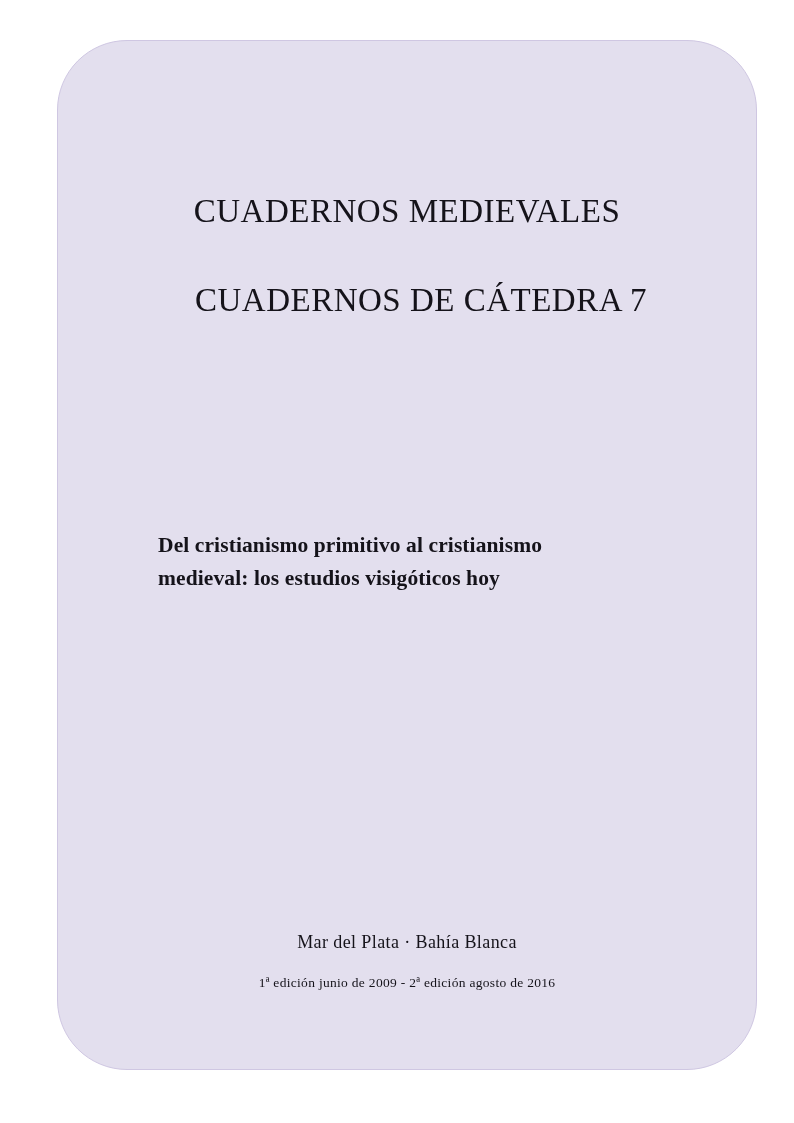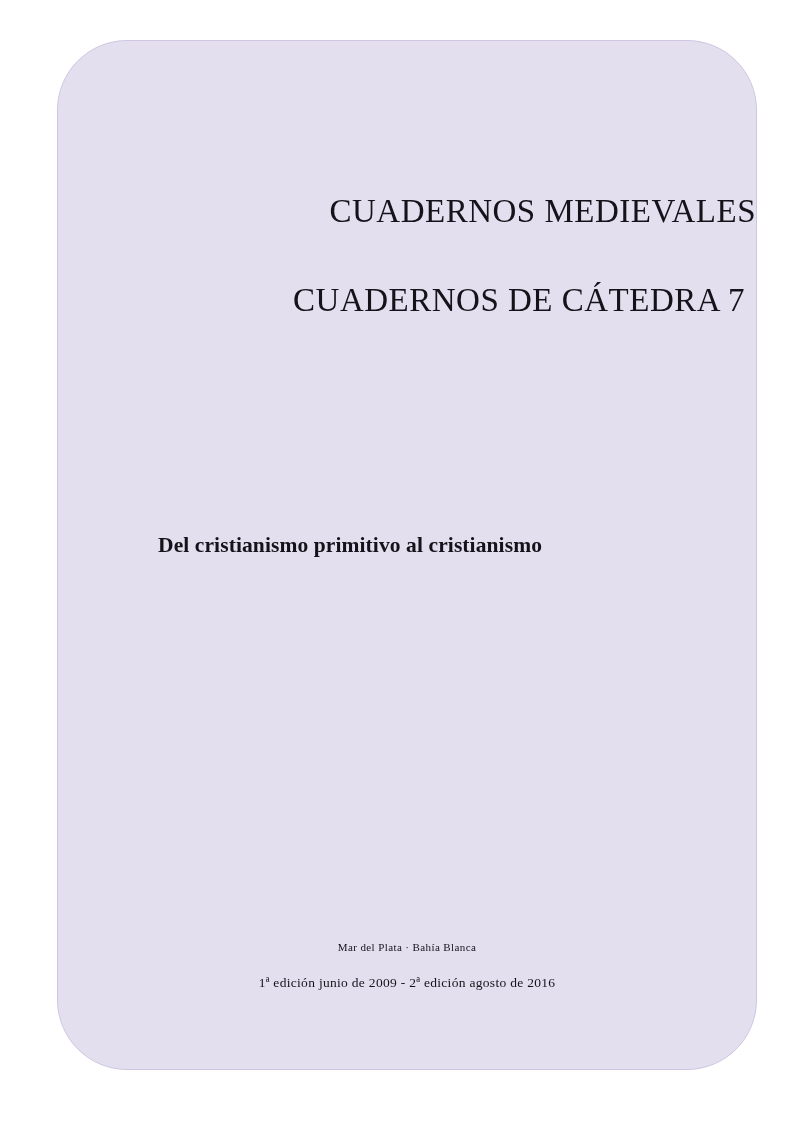--- a/index.html
+++ b/index.html
@@ -44,21 +44,21 @@
     width: 100%;
     height: 100%;
     box-sizing: border-box;
   }
 
   .title-block {
     position: absolute;
     left: 0;
     right: 0;
     top: 150px;
-    text-align: right;
+    text-align: center;
   }
 
   .series-title {
     font-family: "Liberation Serif", serif;
     font-size: 33px;
     letter-spacing: 0.5px;
     color: #15131a;
     line-height: 1.25;
     margin: 0 0 48px 0;
     font-weight: normal;
@@ -97,21 +97,21 @@
   .imprint-block {
     position: absolute;
     left: 0;
     right: 0;
     bottom: 78px;
     text-align: center;
   }
 
   .imprint-place {
     font-family: "Liberation Serif", serif;
-    font-size: 11px;
+    font-size: 18px;
     color: #15131a;
     letter-spacing: 0.4px;
     margin-bottom: 22px;
   }
 
   .imprint-editions {
     font-family: "Liberation Serif", serif;
     font-size: 13.5px;
     color: #15131a;
     letter-spacing: 0.3px;
@@ -126,20 +126,21 @@
   <div class="cover-panel">
     <div class="cover-inner">
 
       <div class="title-block">
         <h1 class="series-title">CUADERNOS MEDIEVALES</h1>
         <h2 class="collection-title">CUADERNOS DE CÁTEDRA 7</h2>
       </div>
 
       <div class="subject-block">
         <div class="subject-line">Del cristianismo primitivo al cristianismo</div>
+        <div class="subject-line">medieval: los estudios visigóticos hoy</div>
       </div>
 
       <div class="imprint-block">
         <div class="imprint-place">Mar del Plata · Bahía Blanca</div>
         <div class="imprint-editions">1ª edición junio de 2009 - 2ª edición agosto de 2016</div>
       </div>
 
     </div>
   </div>
 

